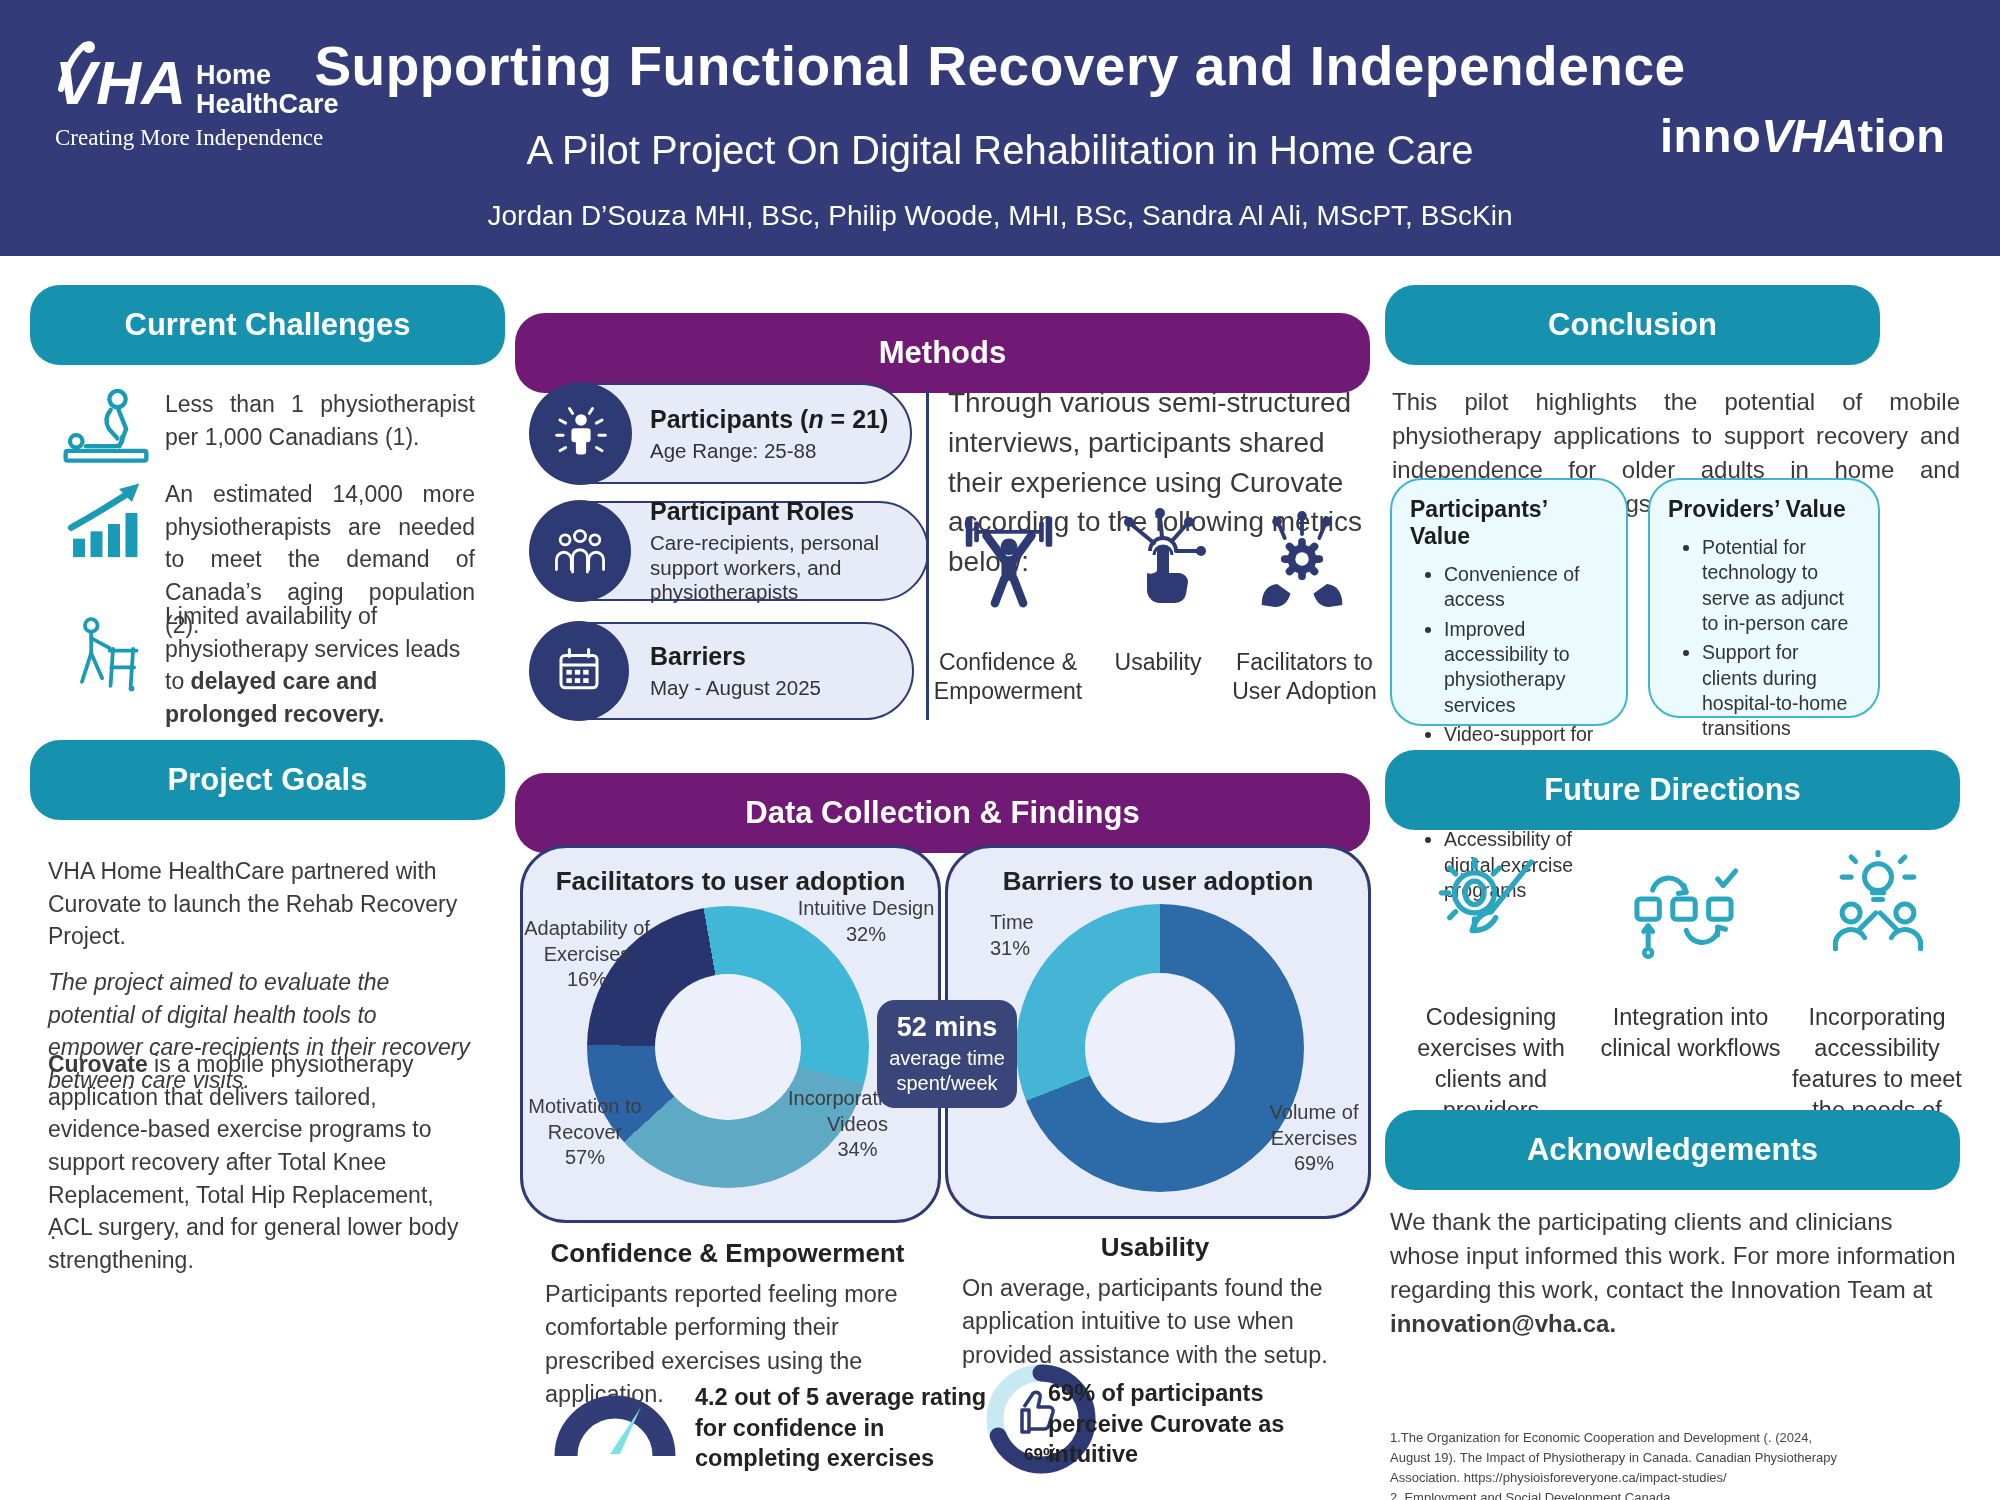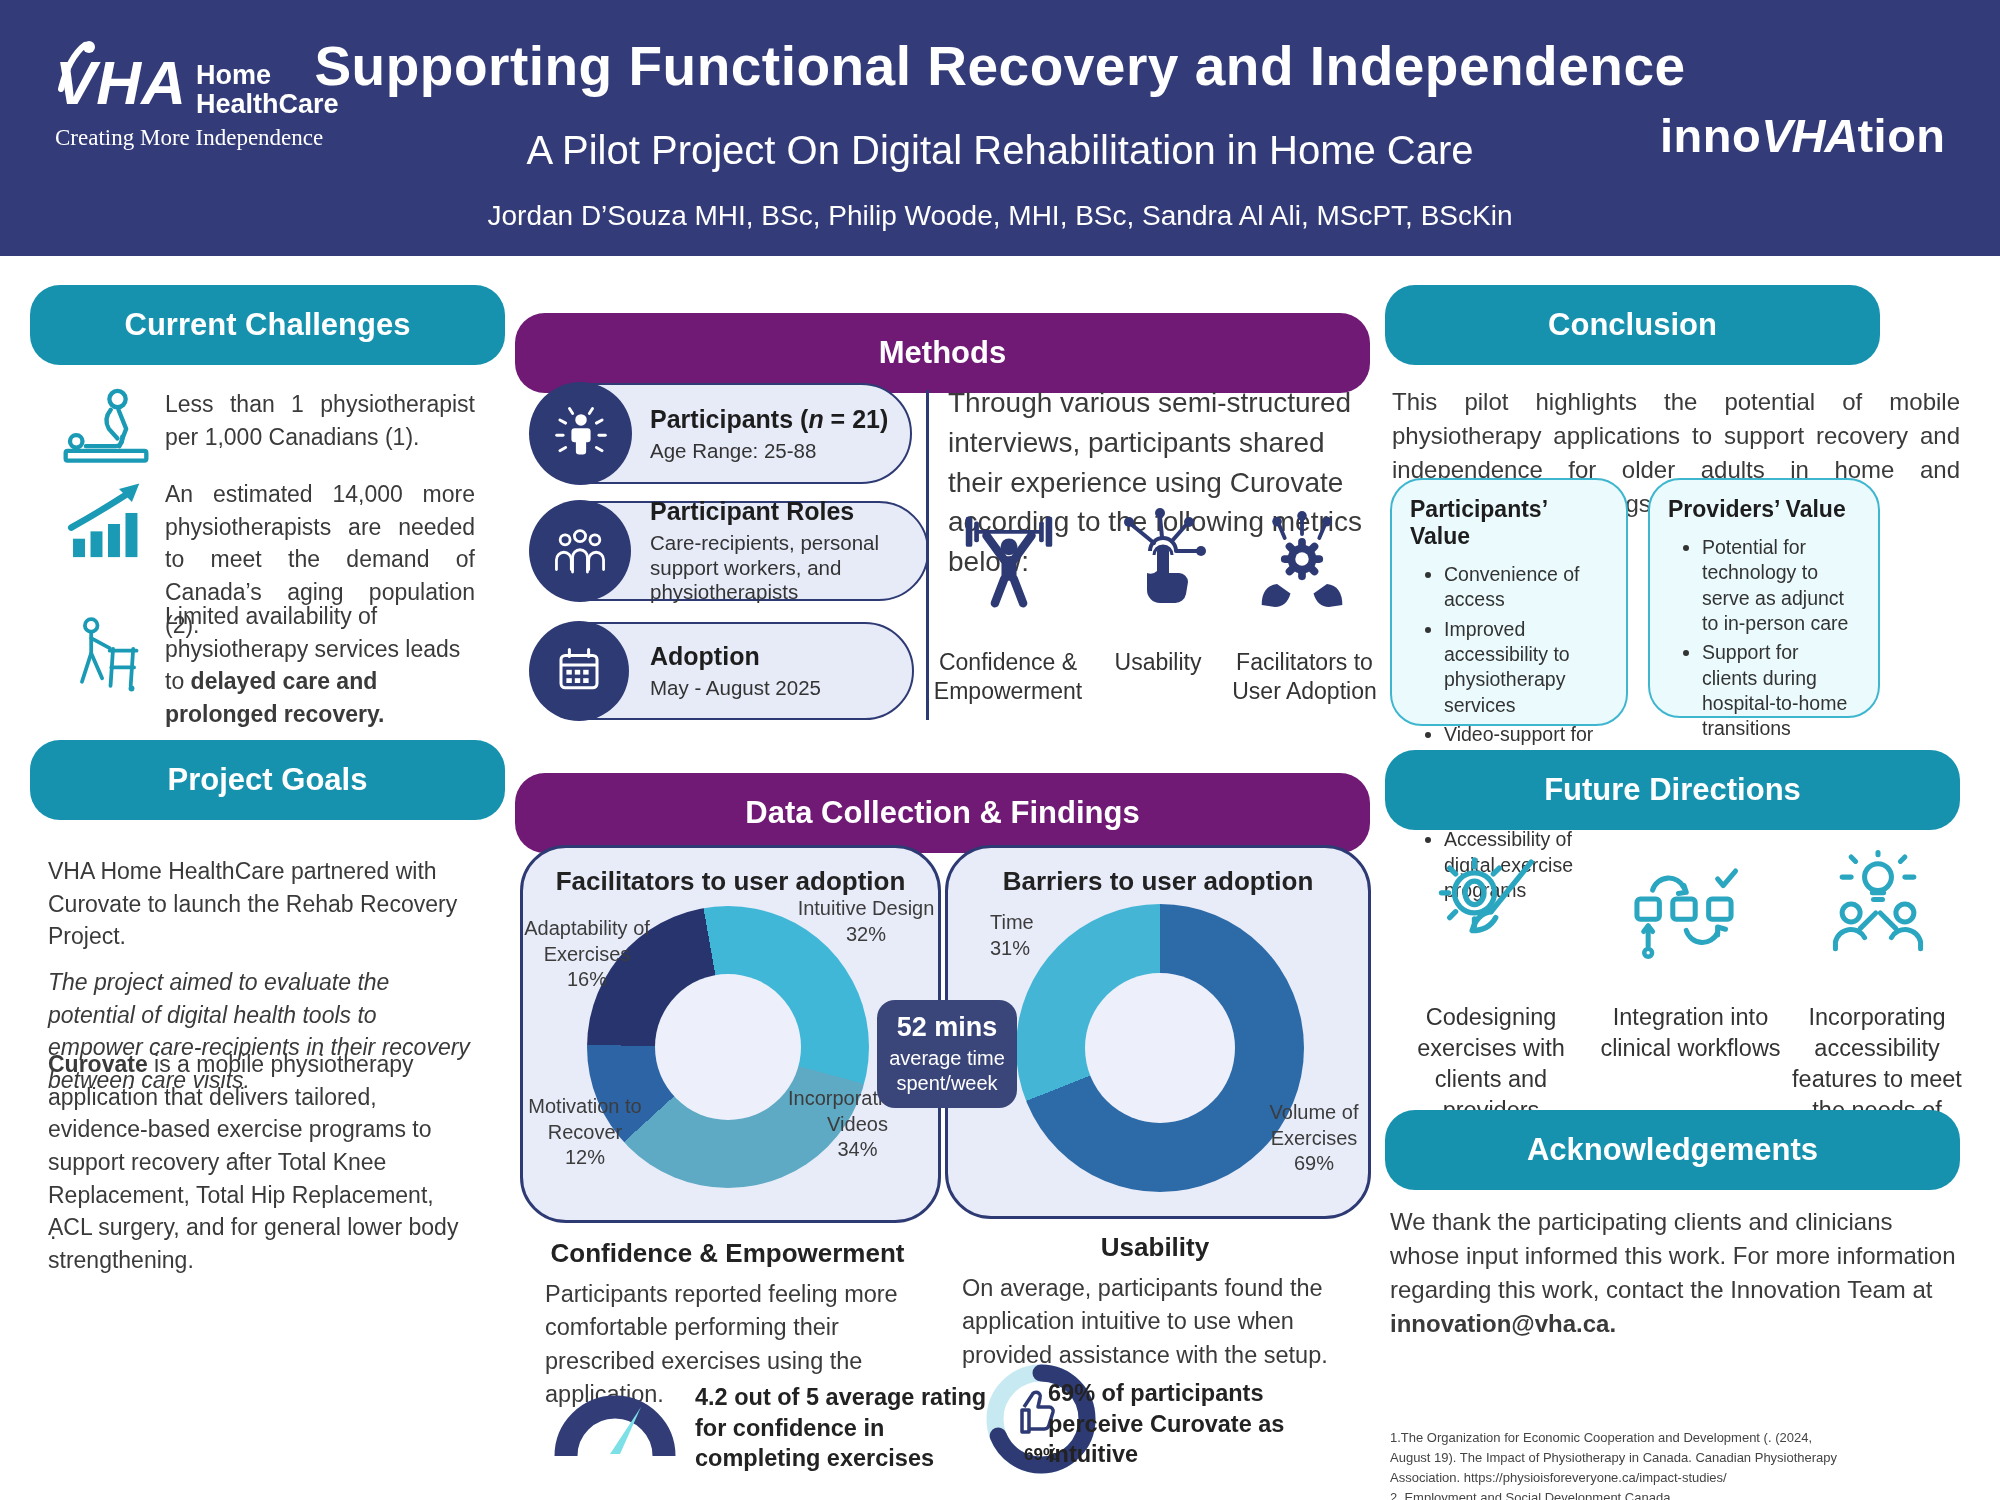--- a/index.html
+++ b/index.html
@@ -216,21 +216,21 @@
           <rect x="29" y="48" width="9" height="8"></rect>
             <rect x="43" y="48" width="9" height="8"></rect>
             <rect x="57" y="48" width="9" height="8"></rect>
           <rect x="29" y="62" width="9" height="8"></rect>
             <rect x="43" y="62" width="9" height="8"></rect>
             <rect x="57" y="62" width="9" height="8"></rect>
         </g>
       </svg>
     </div>
     <div class="m-body">
-      <div class="m-title">Adoption</div>
+      <div class="m-title">Barriers</div>
       <div class="m-sub">May - August 2025</div>
     </div>
   </div>
 
   <div class="v-divider" style="left:926px;top:390px;height:330px;"></div>
 
   <div class="body-txt" style="left:948px;top:383px;width:414px;font-size:28px;">Through various semi-structured interviews, participants shared their experience using Curovate according to the following metrics below:</div>
 
   <span style="position:absolute;left:962px;top:505px;">
     <svg width="94" height="110" viewBox="0 0 100 116">
@@ -312,21 +312,21 @@
     <div class="slice-label" style="left:272px;top:48px;width:142px;">
       <span>Intuitive Design</span>
         <span>32%</span>
     </div>
     <div class="slice-label" style="left:0px;top:68px;width:128px;">
       <span>Adaptability of Exercises</span>
         <span>16%</span>
     </div>
     <div class="slice-label" style="left:2px;top:246px;width:120px;">
       <span>Motivation to Recover</span>
-        <span>12%</span>
+        <span>57%</span>
     </div>
     <div class="slice-label" style="left:262px;top:238px;width:145px;">
       <span>Incorporation of Videos</span>
         <span>34%</span>
     </div>
   </div>
 
   <div class="chart-panel" style="left:945px;top:845px;width:420px;height:368px;">
     <div class="cp-title">Barriers to user adoption</div>
     <div class="donut" style="left: 68px; top: 56px; width: 288px; height: 288px; background: conic-gradient(rgb(45, 106, 168) 0deg, rgb(45, 106, 168) 248.4deg, rgb(69, 181, 214) 248.4deg, rgb(69, 181, 214) 360deg);">

